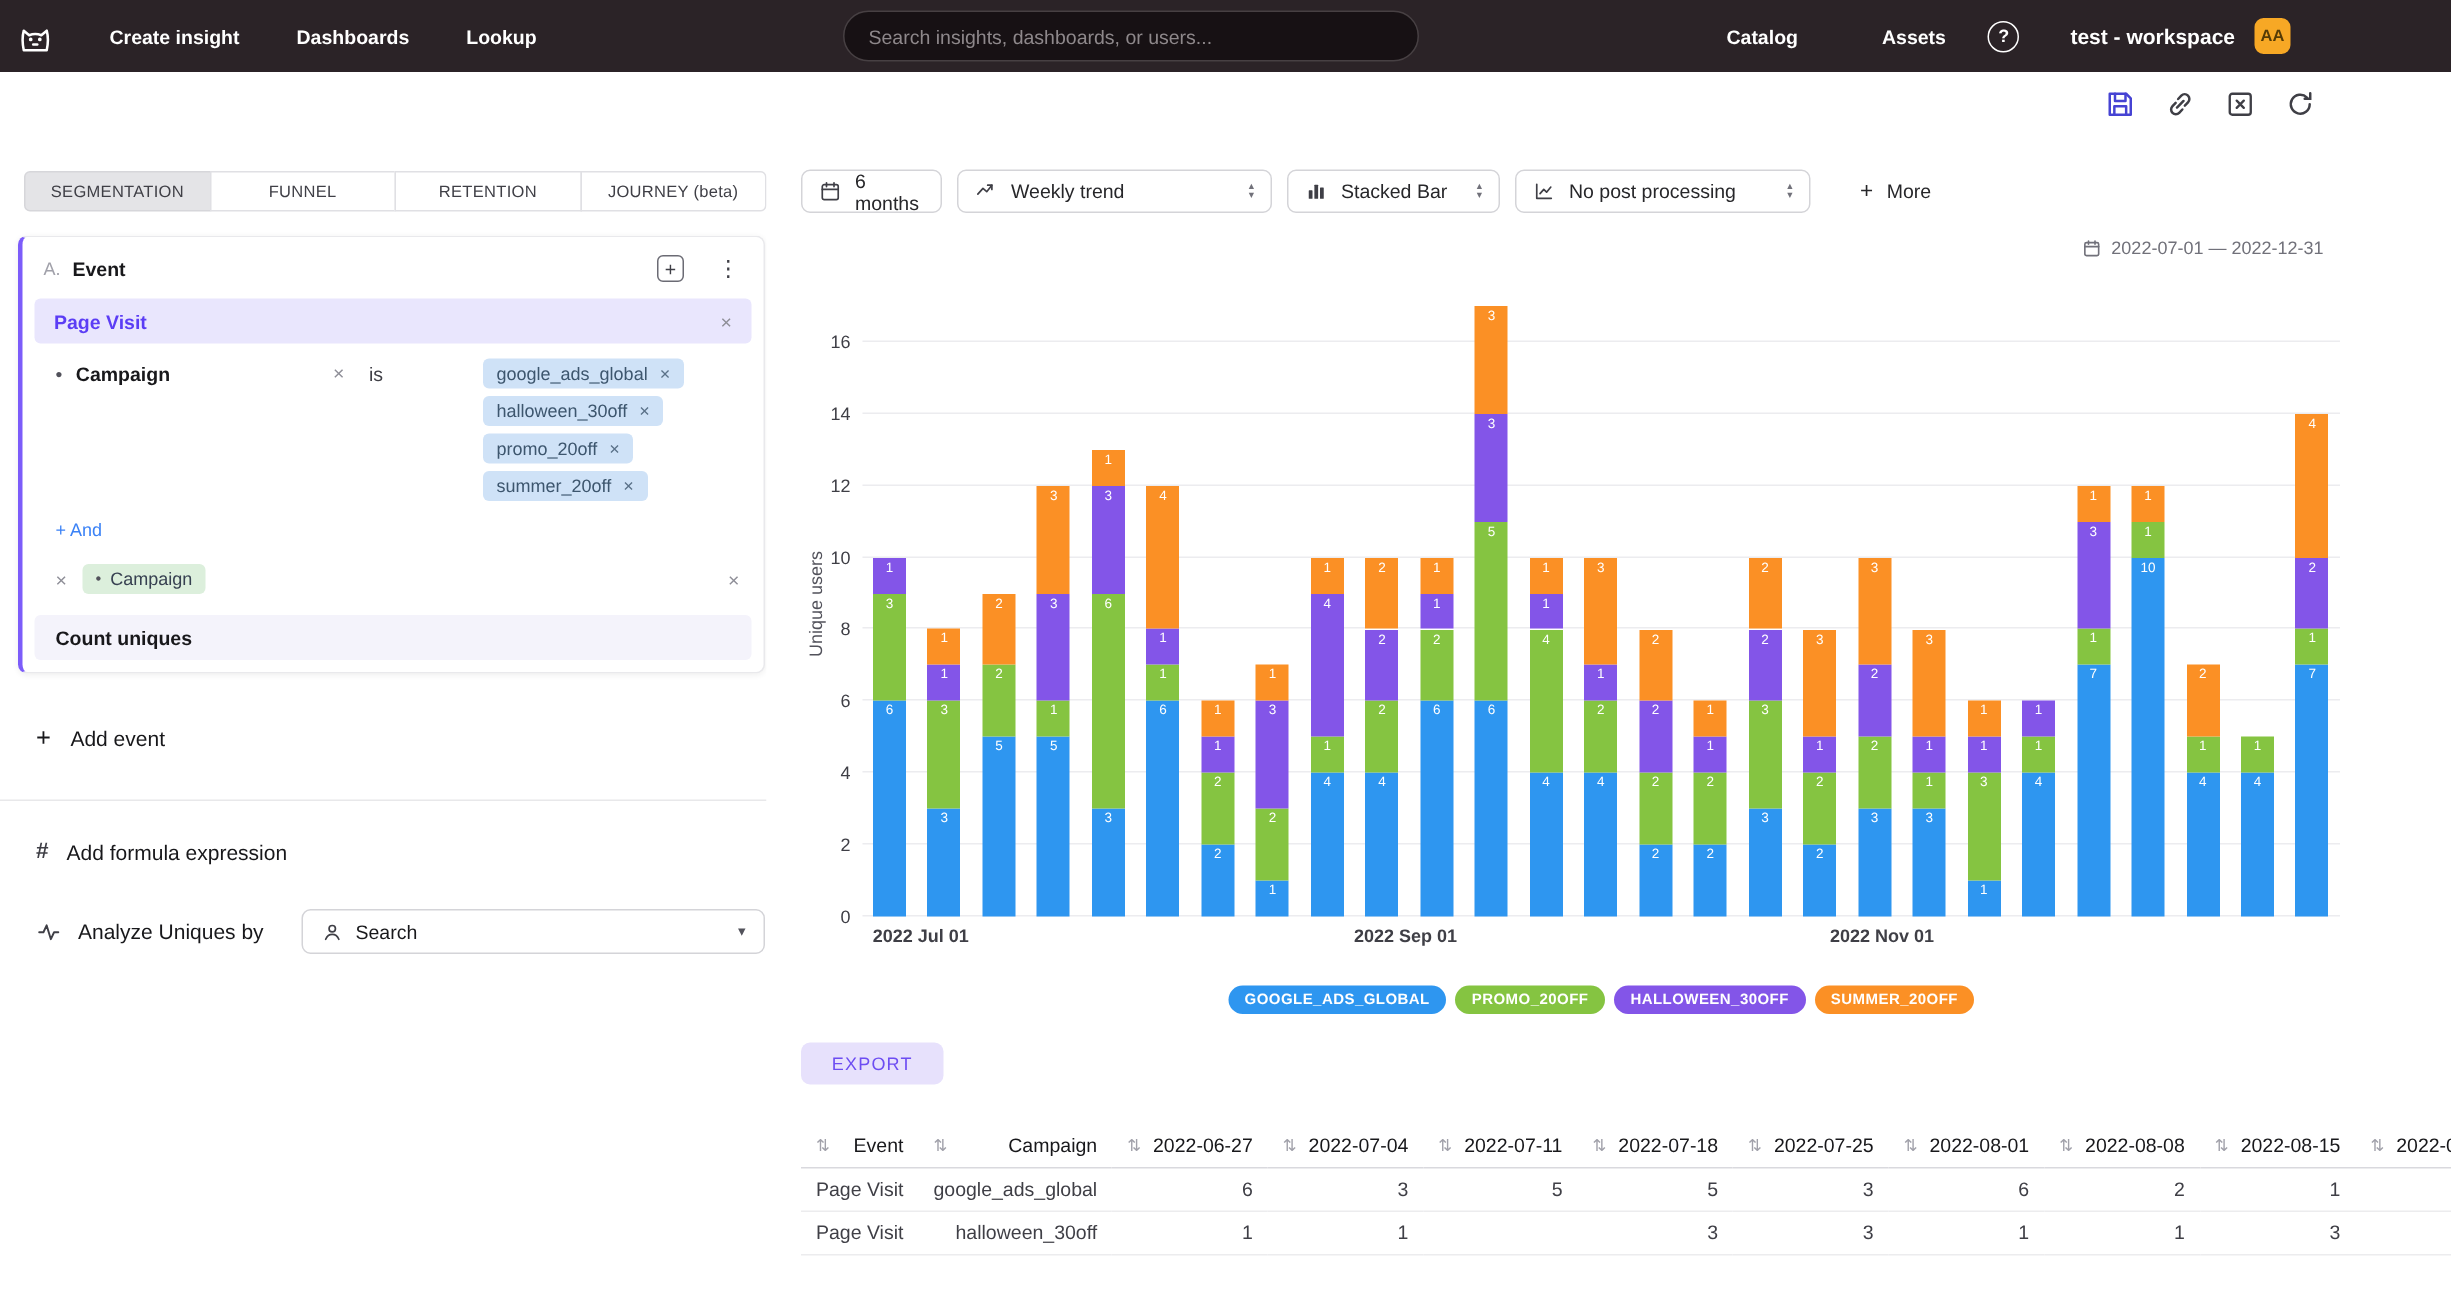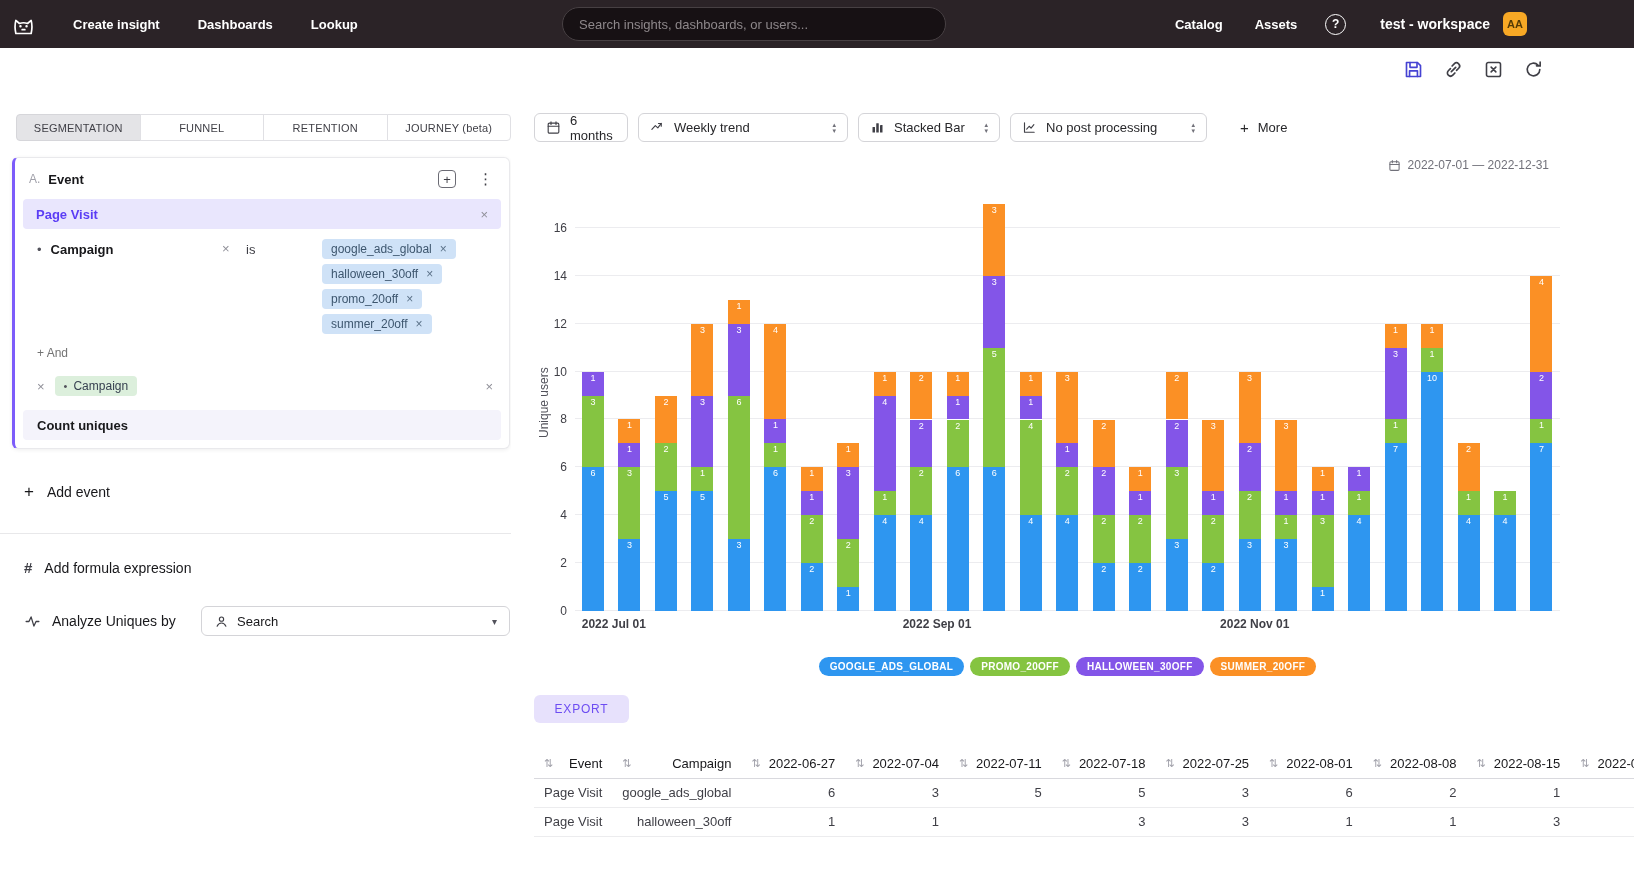--- a/index.html
+++ b/index.html
@@ -54,21 +54,21 @@
   .filter-row { margin-top:10px; display:flex; align-items:flex-start; padding:0 6px 0 14px; }
   .bullet { color:#52525b; font-size:13px; margin-right:9px; }
   .fwrap { width:185px; display:flex; align-items:flex-start; padding-top:3px; }
   .fprop { font-size:13px; font-weight:700; color:#18181b; }
   .fx { width:16px; padding-top:3px; }
   .fop { font-size:13px; color:#3f3f46; margin-left:8px; width:20px; padding-top:3px; }
   .tags { margin-left:56px; display:flex; flex-direction:column; gap:5px; align-items:flex-start; }
   .tag { display:inline-flex; align-items:center; gap:8px; background:#cfe2f7; color:#3d566e; font-size:12px; padding:3px 9px;
     border-radius:4px; cursor:pointer; }
   .tag-x { color:#5b7289; font-size:12px; cursor:pointer; }
-  .and-link { margin:12px 0 0 14px; color:#737373; font-size:12px; cursor:pointer; width:max-content; }
+  .and-link { margin:12px 0 0 14px; color:#3b82f6; font-size:12px; cursor:pointer; width:max-content; }
   .breakdown-row { margin-top:16px; display:flex; align-items:center; padding:0 8px 0 14px; }
   .chip { display:inline-flex; align-items:center; gap:6px; background:#dcefdc; color:#374151; font-size:12px; padding:3px 9px;
     border-radius:4px; margin-left:10px; cursor:pointer; }
   .chip .bullet { margin-right:0; font-size:11px; }
   .agg-row { margin-top:14px; height:30px; background:#f4f3fb; border-radius:4px; display:flex; align-items:center;
     padding:0 14px; font-size:13px; font-weight:700; color:#18181b; cursor:pointer; }
 
   .add-event { position:absolute; top:388px; left:24px; display:flex; align-items:center; gap:13px; cursor:pointer; }
   .add-event .plus { font-size:17px; color:#18181b; line-height:1; }
   .add-event .lbl { font-size:14px; color:#18181b; }
@@ -141,21 +141,21 @@
       </svg>
     </span>
     <nav class="nav-links" id="nav-links">
         <span class="nav-link">Create insight</span>
         <span class="nav-link">Dashboards</span>
         <span class="nav-link">Lookup</span>
       </nav>
     <input class="nav-search" placeholder="Search insights, dashboards, or users..." style="">
     <div class="nav-right">
       <span class="nav-link">Catalog</span>
-      <span class="nav-link" style="margin-left:32px;">Assets</span>
+      <span class="nav-link" style="margin-left:56px;">Assets</span>
       <span class="help-circle" style="margin-left:28px;">?</span>
       <span class="workspace" style="margin-left:34px;">test - workspace</span>
       <span class="avatar" style="margin-left:13px;">AA</span>
     </div>
   </header>
 
   <div class="action-icons">
     <span class="ic">
       <svg width="21" height="21" viewBox="0 0 24 24" fill="none" stroke="#4643d3" stroke-width="1.9" stroke-linejoin="round" stroke-linecap="round">
         <path d="M4 4h12.5L20 7.5V20H4z"></path>

